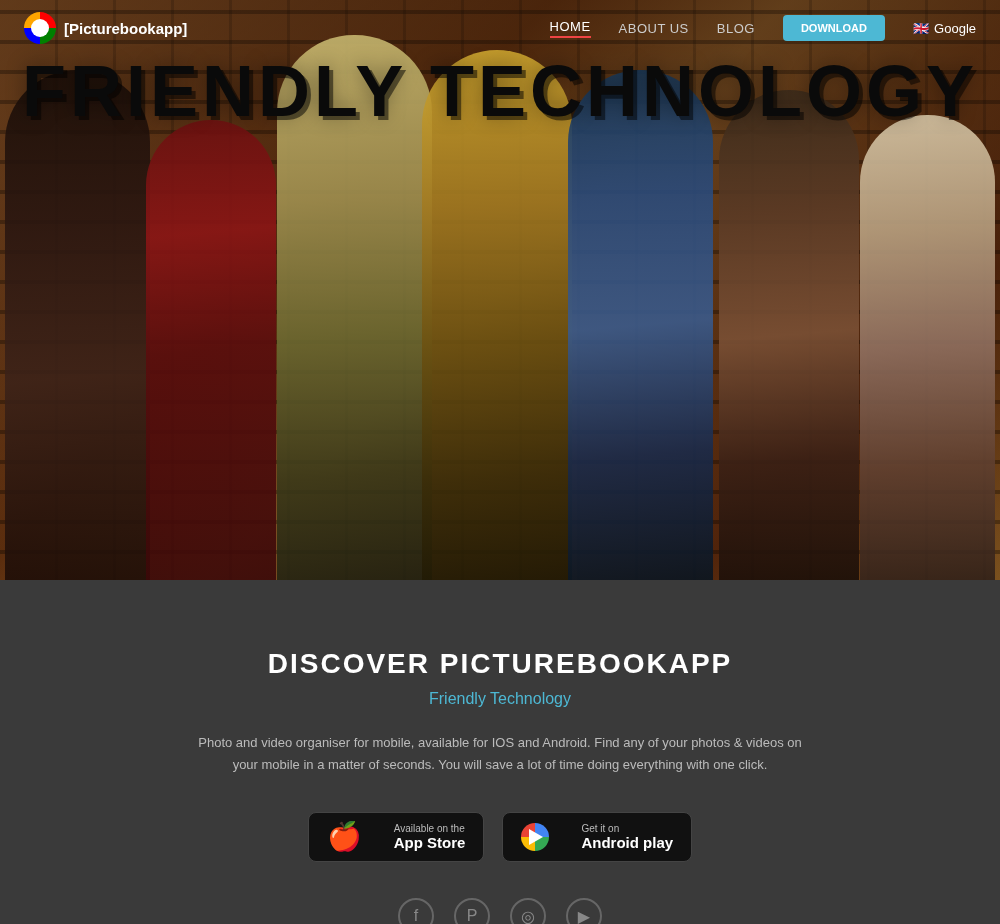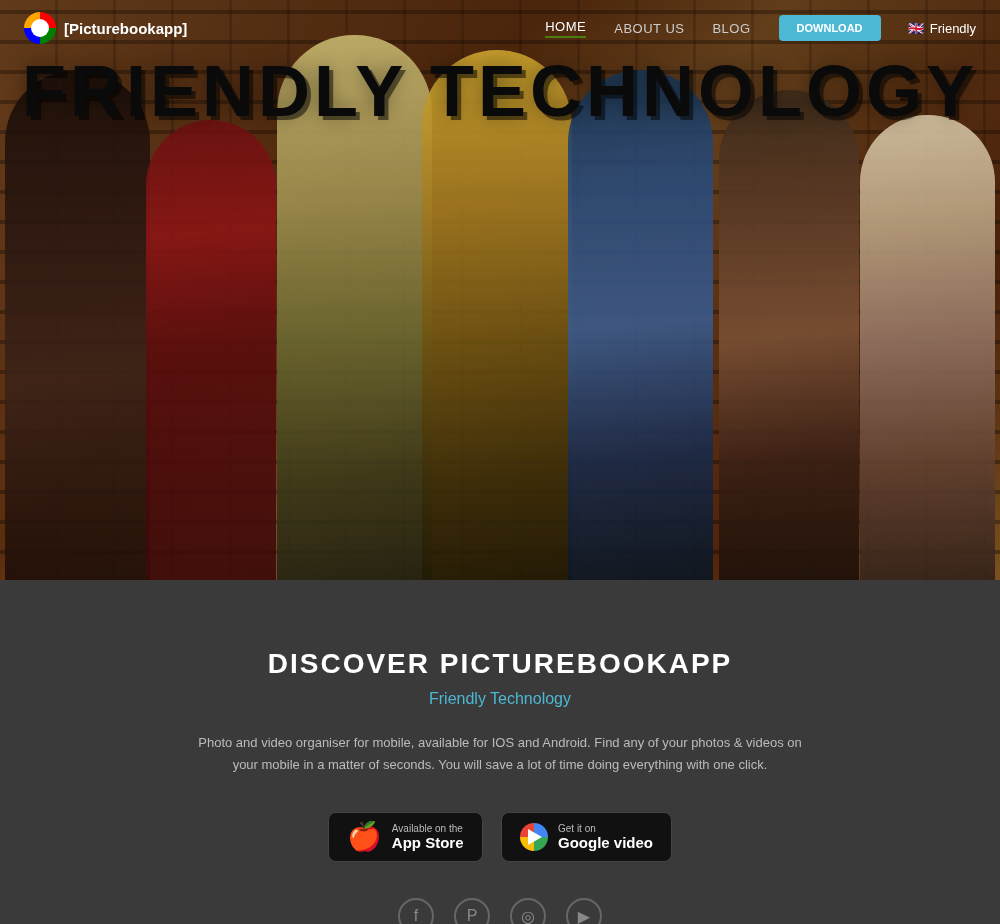--- a/index.html
+++ b/index.html
@@ -45,21 +45,21 @@
     .nav-link {
       color: #ccc;
       text-decoration: none;
       font-size: 13px;
       font-weight: 500;
       letter-spacing: 0.5px;
       text-transform: uppercase;
     }
     .nav-link.active {
       color: white;
-      border-bottom: 2px solid #4d7c0f;
+      border-bottom: 2px solid #ef4444;
       padding-bottom: 2px;
     }
     .nav-link.about { color: #ccc; }
     .nav-btn-download {
       background: #4db8d4;
       color: white;
       border: none;
       padding: 7px 18px;
       border-radius: 4px;
       font-size: 11px;
@@ -158,20 +158,21 @@
       min-width: 155px;
     }
     .store-btn-icon {
       font-size: 28px;
       line-height: 1;
     }
     .store-btn-text {
       display: flex;
       flex-direction: column;
       align-items: flex-start;
+      margin-left: 22px;
     }
     .store-btn-small {
       font-size: 10px;
       color: #bbb;
       text-transform: none;
     }
     .store-btn-large {
       font-size: 15px;
       font-weight: bold;
       color: white;
@@ -222,21 +223,21 @@
       </div>
       <span>[Picturebookapp]</span>
     </div>
     <div class="navbar-nav">
       <a class="nav-link active" href="#">HOME</a>
       <a class="nav-link about" href="#">ABOUT US</a>
       <a class="nav-link" href="#">BLOG</a>
       <button class="nav-btn-download">DOWNLOAD</button>
       <div class="lang-selector">
         <span>🇬🇧</span>
-        <span>Friendly</span>
+        <span>Google</span>
       </div>
     </div>
   </nav>
 
   <div class="hero">
 
     <div style="position:absolute;inset:0;background:
       linear-gradient(rgba(30,15,5,0.6), rgba(20,10,3,0.4)),
       repeating-linear-gradient(
         0deg,
@@ -290,21 +291,21 @@
         <span class="store-btn-large">App Store</span>
       </div>
     </a>
 
     <a href="#" class="store-btn">
       <div class="google-icon">
         <div class="google-icon-tri"></div>
       </div>
       <div class="store-btn-text">
         <span class="store-btn-small">Get it on</span>
-        <span class="store-btn-large">Google video</span>
+        <span class="store-btn-large">Android play</span>
       </div>
     </a>
   </div>
 
   <div class="social-bar">
     <a href="#" class="social-icon">f</a>
     <a href="#" class="social-icon">P</a>
     <a href="#" class="social-icon">◎</a>
     <a href="#" class="social-icon">▶</a>
   </div>

